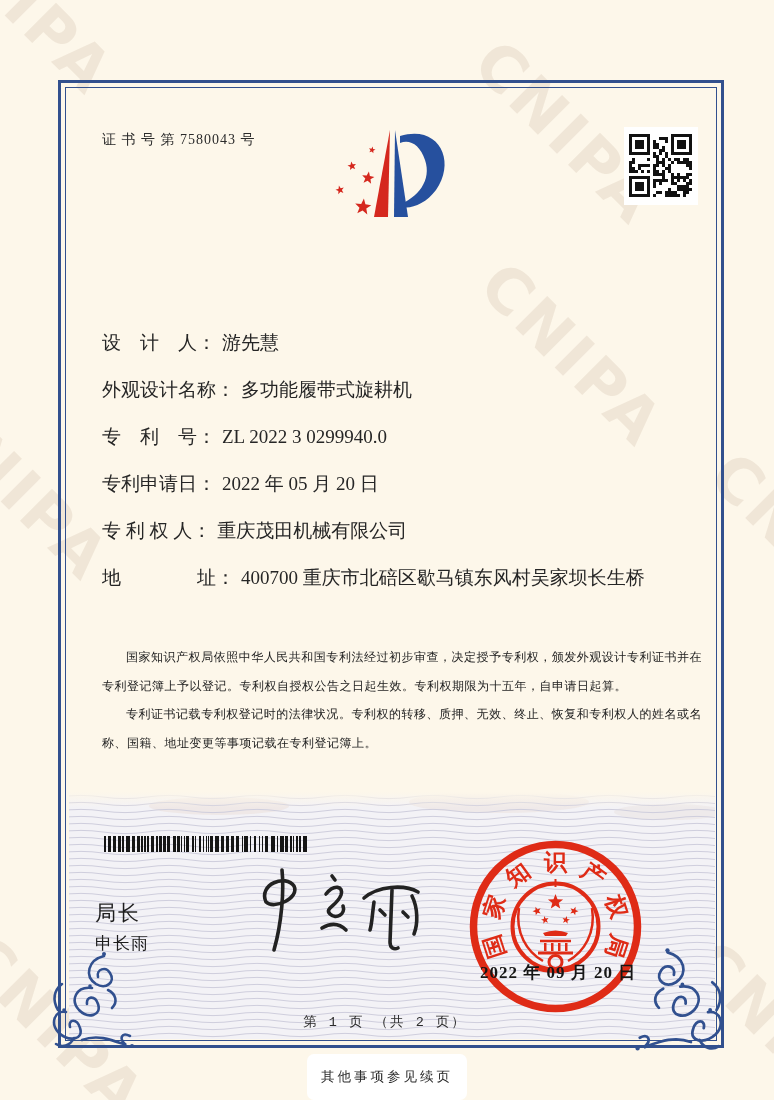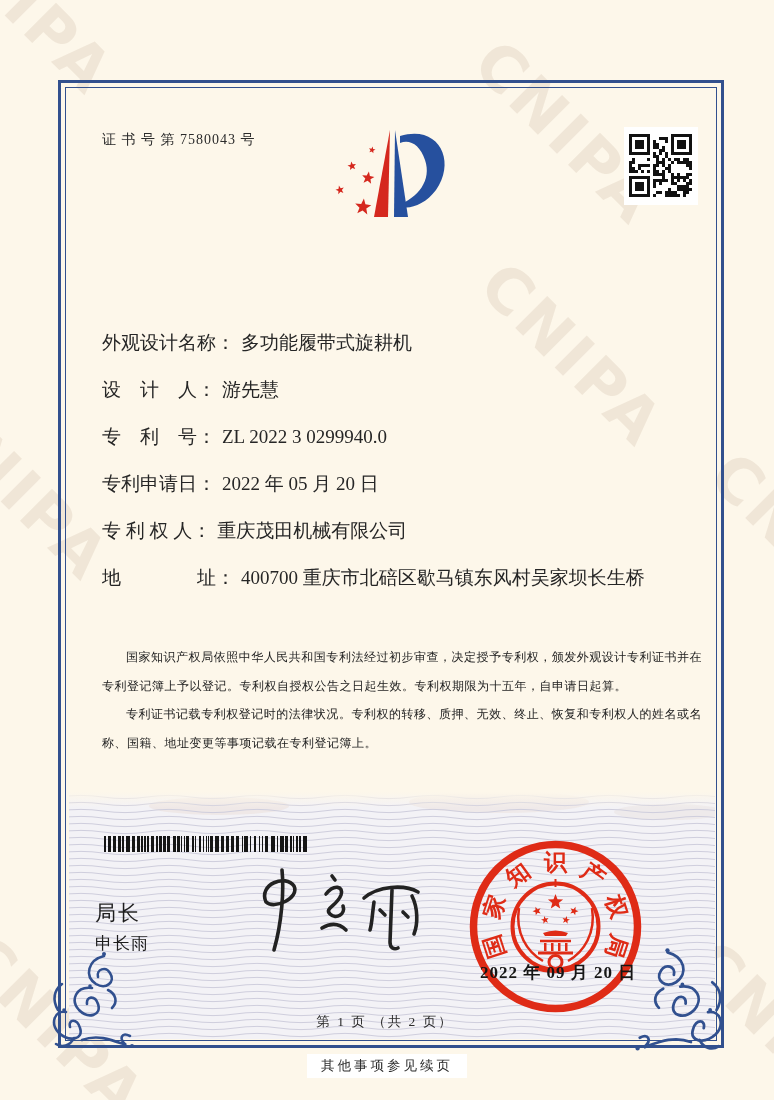--- a/index.html
+++ b/index.html
@@ -56,24 +56,24 @@
   .issuer-name{position:absolute;left:95px;top:932px;font-size:17px;color:#1d1d1d;
                letter-spacing:1px;z-index:3;}
   .signature{position:absolute;left:222px;top:864px;z-index:3;}
 
   .seal{position:absolute;left:467px;top:838px;z-index:3;}
   .seal text{font-family:"Liberation Serif","DejaVu Serif",serif;font-weight:bold;}
   .seal-date{position:absolute;left:458px;top:961px;width:200px;text-align:center;
              font-size:17px;font-weight:bold;color:#161616;letter-spacing:1px;z-index:4;}
 
   .pageinfo{position:absolute;left:58px;top:1013px;width:654px;text-align:center;
-            font-size:13.5px;color:#2b2b2b;letter-spacing:2px;z-index:3;}
+            font-size:13.5px;color:#2b2b2b;letter-spacing:2px;z-index:3;font-family:Liberation Mono, monospace;}
   .contnote{position:absolute;left:0;top:1054px;width:774px;text-align:center;z-index:3;}
-  .contnote span{display:inline-block;background:#ffffff;padding:3px 14px;
-            font-size:13.5px;color:#2b2b2b;letter-spacing:3px;}
+  .contnote span{display:inline-block;background:#ffffff;padding:14px 14px;
+            font-size:13.5px;color:#2b2b2b;letter-spacing:3px;border-radius:7px;}
 
   .fl-bl{position:absolute;left:46px;top:950px;z-index:2;}
   .fl-br{position:absolute;left:622px;top:946px;z-index:2;transform:scaleX(-1);}
 </style>
 </head>
 <body>
 
 <div id="page">
 
   <div class="wm w1">CNIPA</div>
@@ -316,24 +316,24 @@
           <rect x="0" y="42" width="21" height="21" fill="#111"></rect>
           <rect x="3" y="45" width="15" height="15" fill="#fff"></rect>
           <rect x="6" y="48" width="9" height="9" fill="#111"></rect>
         </g>
       </svg>
   </div>
 
 
   <div class="fields">
     <div class="frow">
+      <span class="flabel">设　计　人：</span><span class="fvalue">游先慧</span>
+    </div>
+    <div class="frow">
       <span class="flabel">外观设计名称：</span><span class="fvalue">多功能履带式旋耕机</span>
-    </div>
-    <div class="frow">
-      <span class="flabel">设　计　人：</span><span class="fvalue">游先慧</span>
     </div>
     <div class="frow">
       <span class="flabel">专　利　号：</span><span class="fvalue">ZL 2022 3 0299940.0</span>
     </div>
     <div class="frow">
       <span class="flabel">专利申请日：</span><span class="fvalue">2022 年 05 月 20 日</span>
     </div>
     <div class="frow">
       <span class="flabel">专 利 权 人：</span><span class="fvalue">重庆茂田机械有限公司</span>
     </div>

